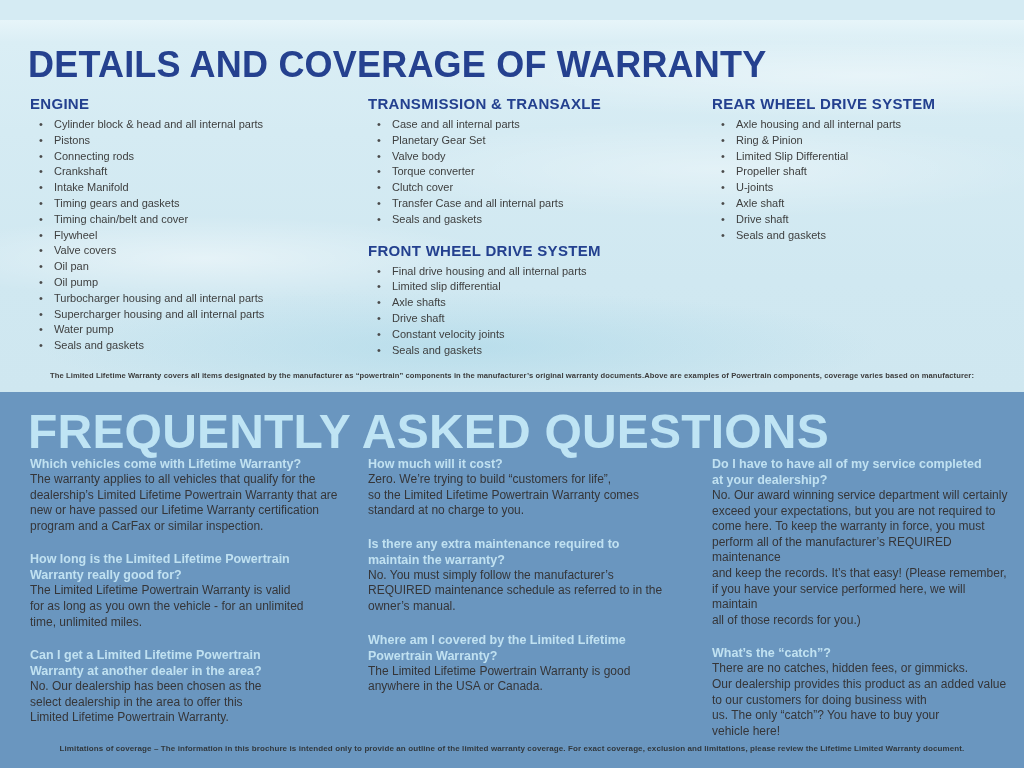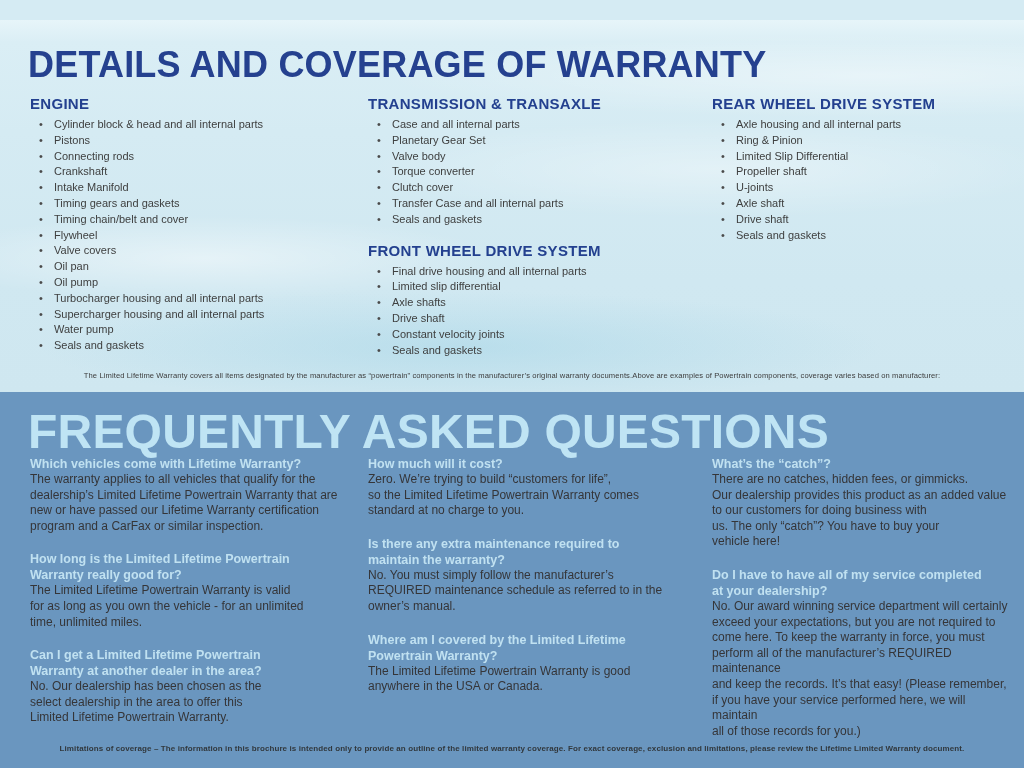--- a/index.html
+++ b/index.html
@@ -47,21 +47,21 @@
     padding-left: 24px;
   }
   .bullet {
     position: absolute; left: 9px; top: 0;
     color: #4a4a4a; font-size: 11px;
   }
   .cov-section + .cov-section { margin-top: 14px; }
   .cov-note {
     position: absolute; left: 0; right: 0; bottom: 12px;
     text-align: center;
-    font-size: 7.6px; font-weight: normal; color: #3c3c3c;
+    font-size: 7.6px; font-weight: bold; color: #3c3c3c;
     letter-spacing: 0.1px;
   }
 
   
   .faq {
     position: relative;
     width: 1024px; height: 396px;
     background:
       linear-gradient(168deg, rgba(255,255,255,0) 55%, rgba(255,255,255,0.10) 57%, rgba(255,255,255,0) 62%, rgba(255,255,255,0.12) 72%, rgba(255,255,255,0) 78%, rgba(255,255,255,0.10) 88%, rgba(255,255,255,0) 94%),
       radial-gradient(700px 90px at 30% 92%, rgba(255,255,255,0.18), rgba(255,255,255,0) 70%),
@@ -283,40 +283,40 @@
 Powertrain Warranty?</h3>
               <p>The Limited Lifetime Powertrain Warranty is good
 anywhere in the USA or Canada.</p>
             </div>
 
         </div>
 
         <div class="faq-col">
 
             <div class="qa">
-              <h3>What’s the “catch”?</h3>
-              <p>There are no catches, hidden fees, or gimmicks.
-Our dealership provides this product as an added value
-to our customers for doing business with
-us.  The only “catch”? You have to buy your
-vehicle here!</p>
-            </div>
-
-            <div class="qa">
               <h3>Do I have to have all of my service completed
 at your dealership?</h3>
               <p>No. Our award winning service department will certainly
 exceed your expectations, but you are not required to
 come here.  To keep the warranty in force, you must
 perform all of the manufacturer’s REQUIRED maintenance
 and keep the records.  It’s that easy! (Please remember,
 if you have your service performed here, we will maintain
 all of those records for you.)</p>
             </div>
 
+            <div class="qa">
+              <h3>What’s the “catch”?</h3>
+              <p>There are no catches, hidden fees, or gimmicks.
+Our dealership provides this product as an added value
+to our customers for doing business with
+us.  The only “catch”? You have to buy your
+vehicle here!</p>
+            </div>
+
         </div>
 
     </div>
 
     <div class="footer">
       <div class="footer-line1">Limitations of coverage – The information in this brochure is intended only to provide an outline of the limited warranty coverage. For exact coverage, exclusion and limitations, please review the Lifetime Limited Warranty document.</div>
       <div class="footer-line2">© 2017-2022 Total Warranty Services.</div>
     </div>
   </div>
 

